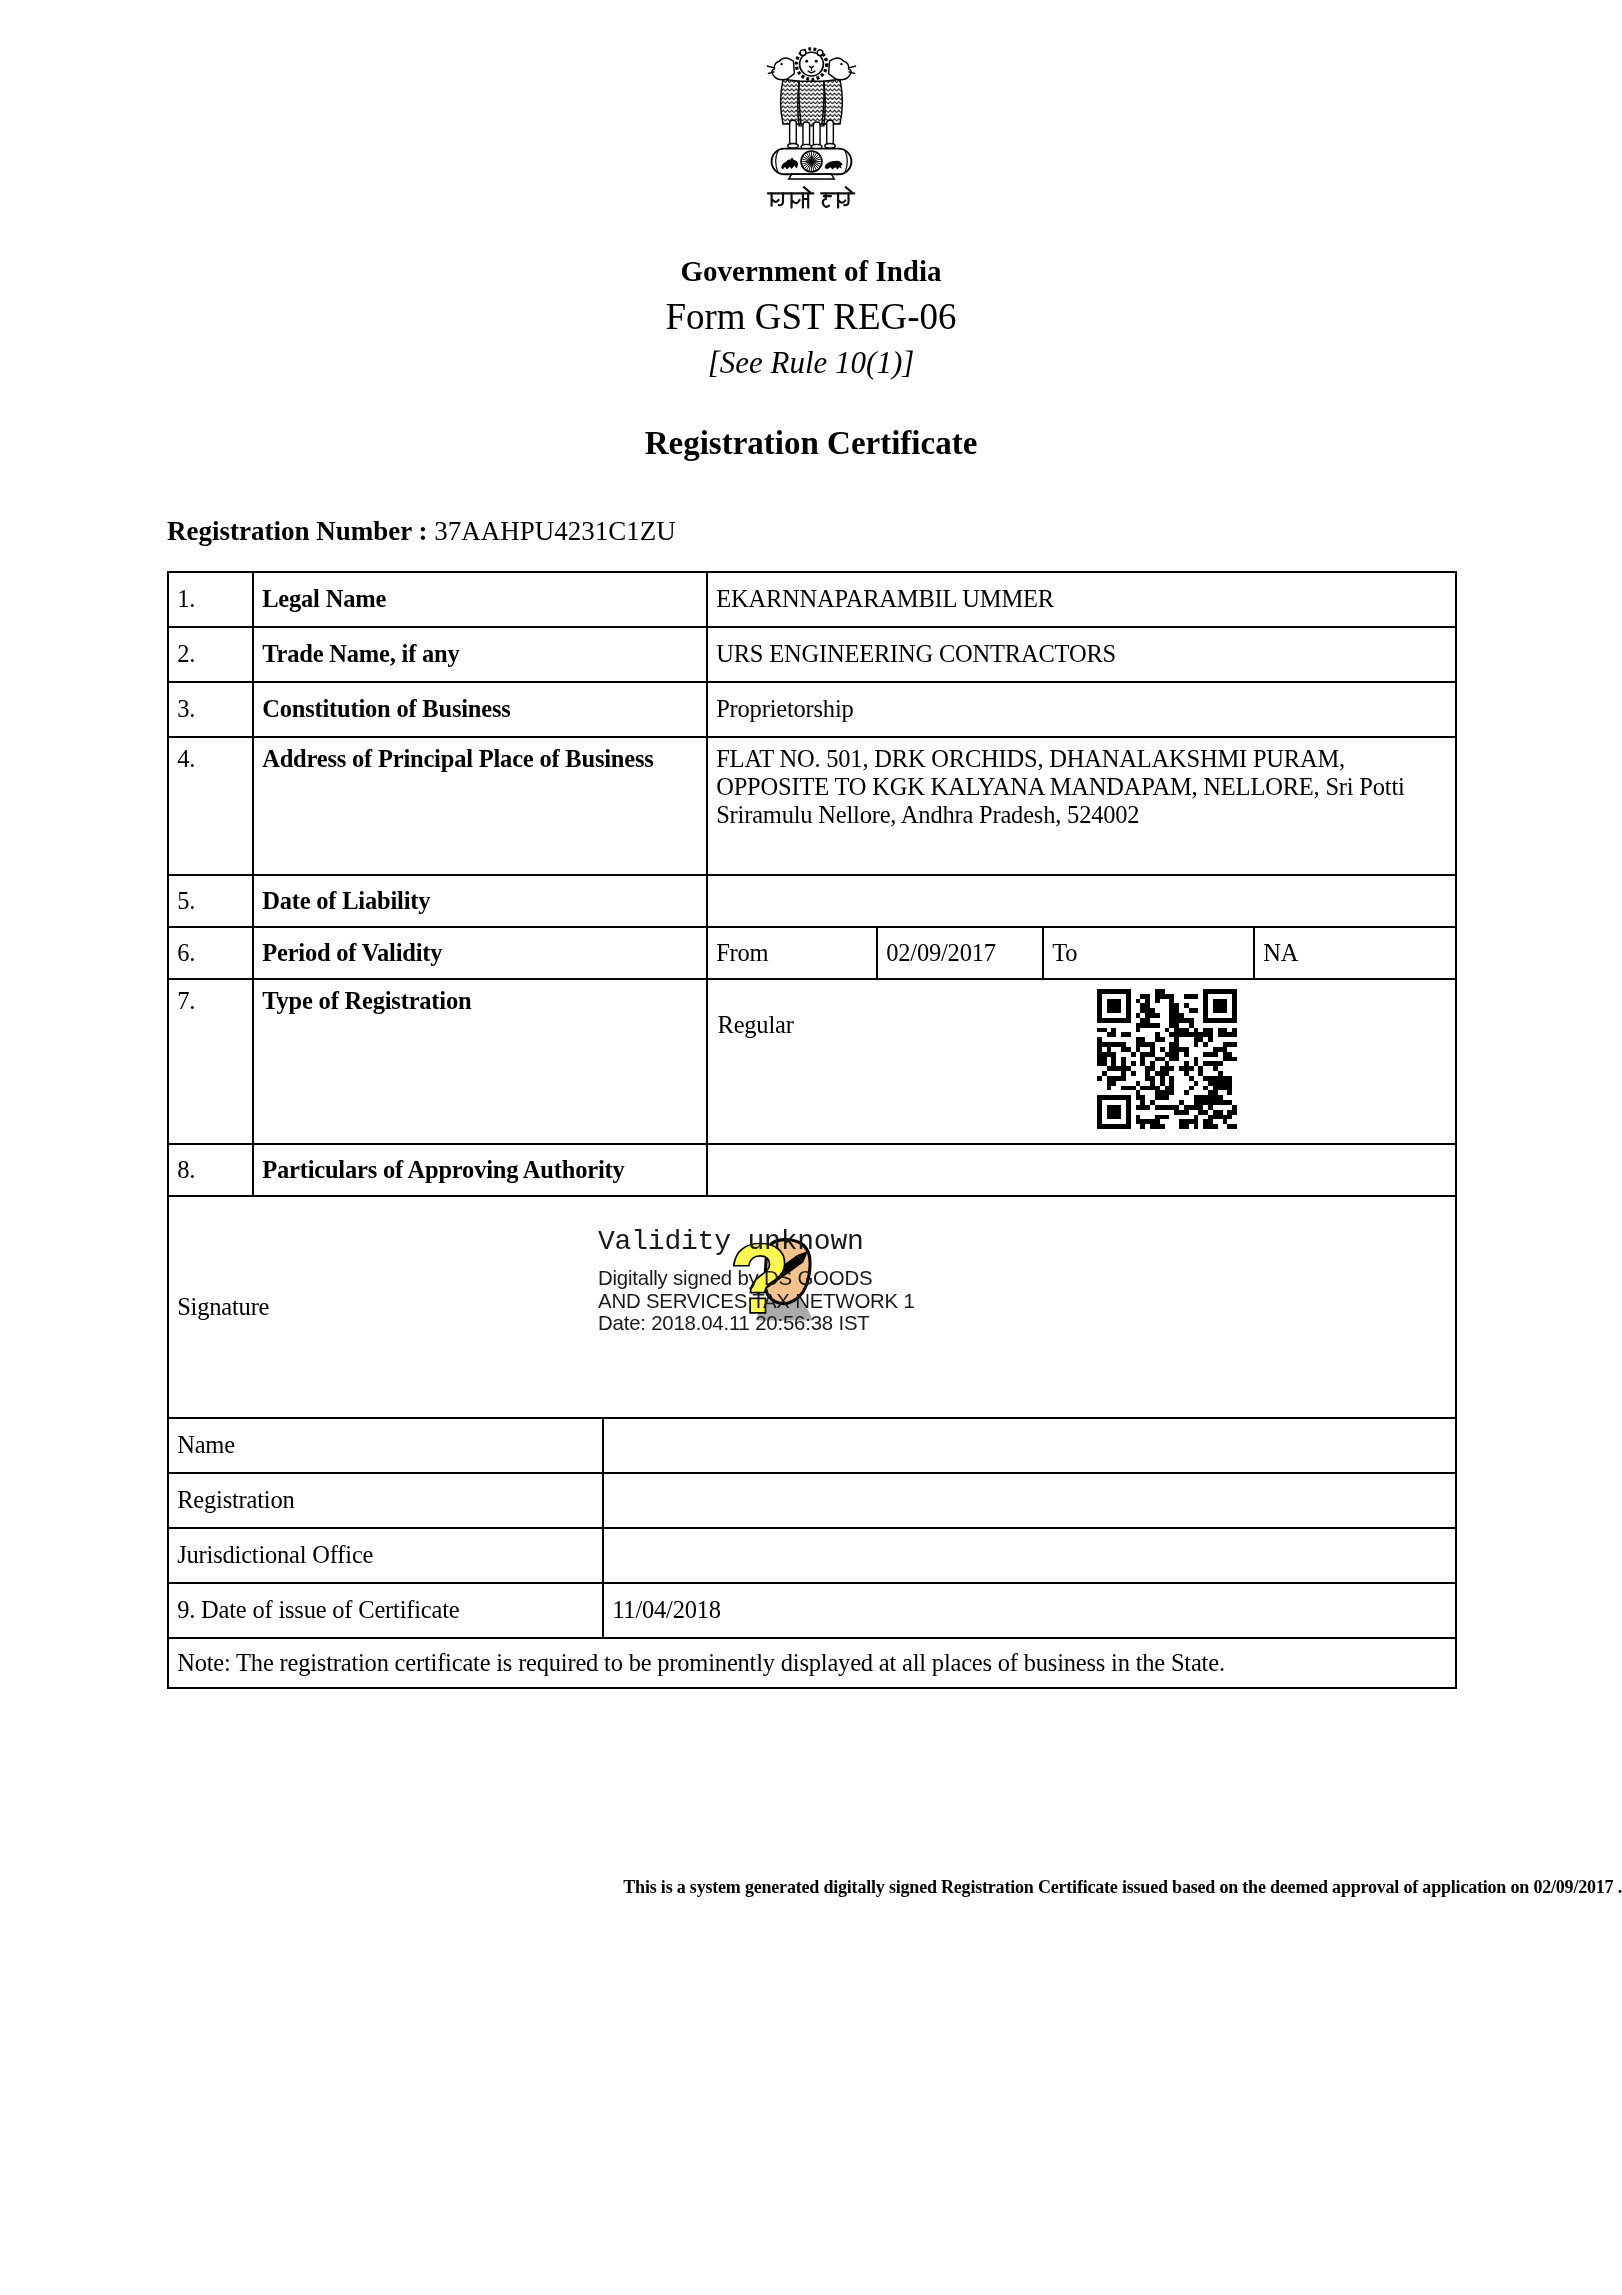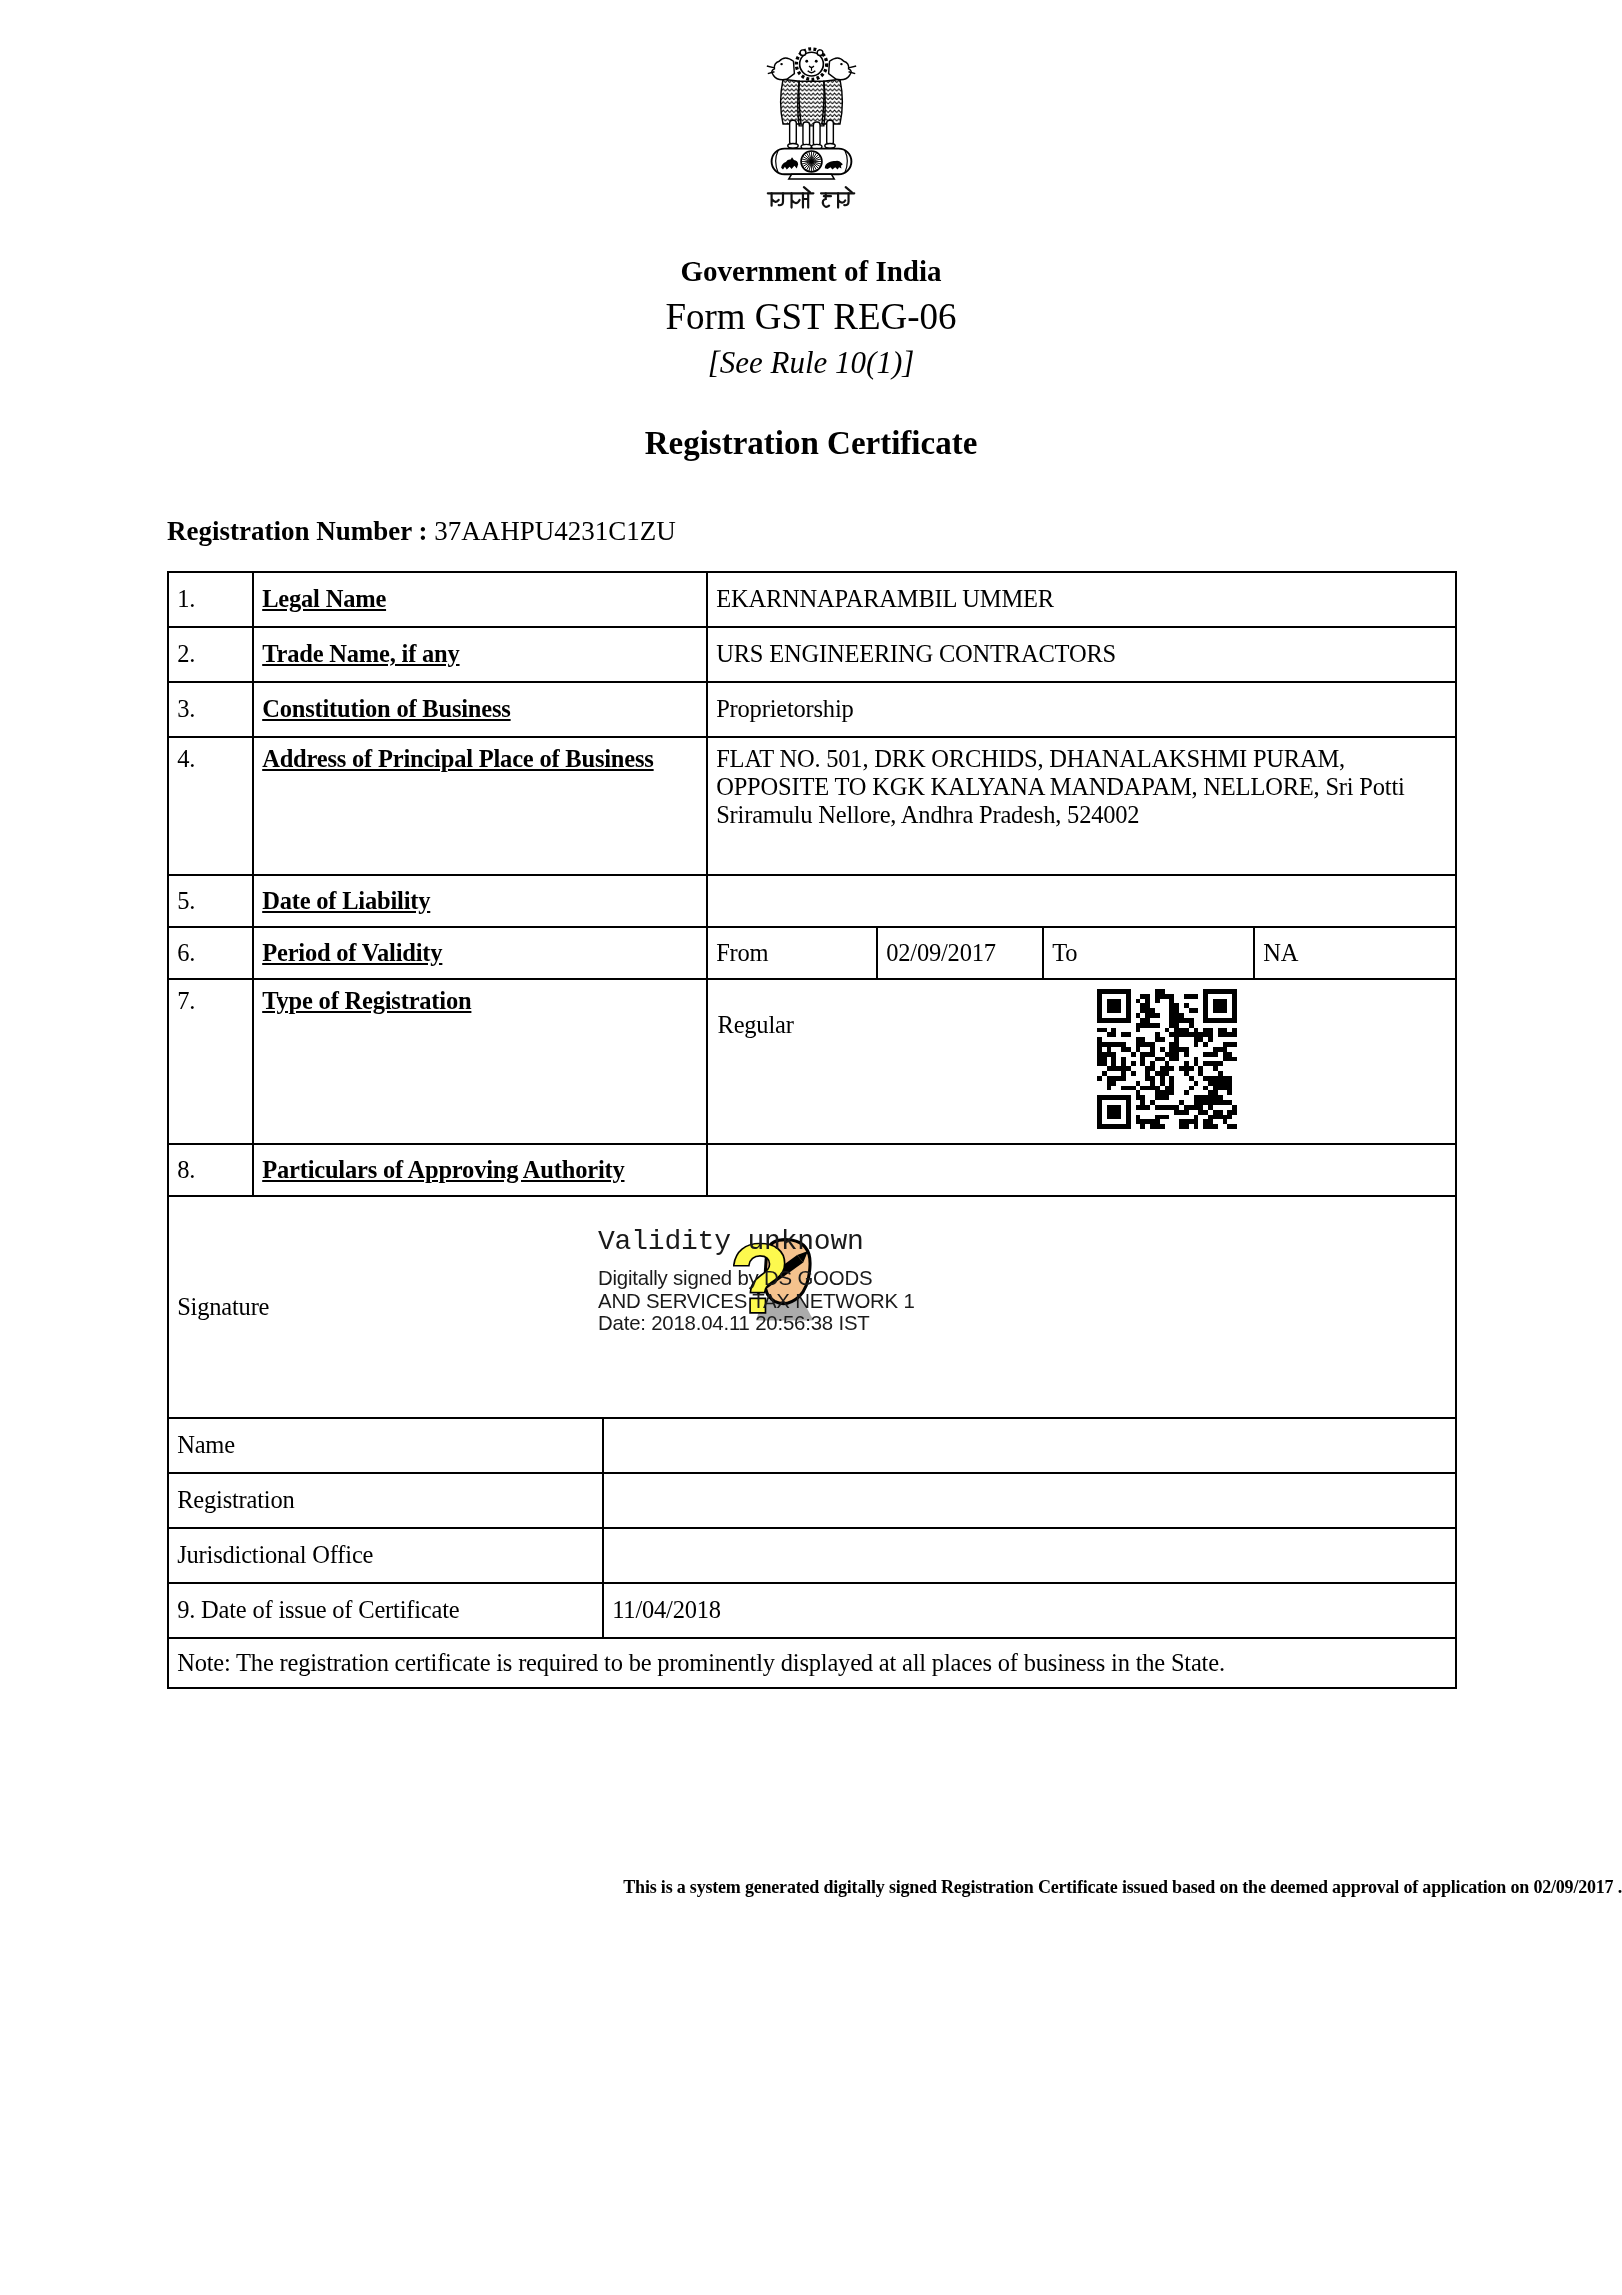--- a/index.html
+++ b/index.html
@@ -33,21 +33,21 @@
   table.cert td{
     border:2px solid #000;
     border-top-width:2.7px;
     border-bottom-width:2.7px;
     padding:2.7px 8.2px;
     vertical-align:middle;
     letter-spacing:-0.2px;
     overflow:hidden;
   }
   td.num{padding-left:17.7px;}
-  td.lbl{font-weight:bold;padding-left:9.5px;text-decoration:underline;}
+  td.lbl{font-weight:bold;padding-left:9.5px;}
   td.val{padding-left:8.2px;}
   tr.top td{vertical-align:top;padding-top:6.8px;}
   td.regcell{position:relative;}
   .regular-val{position:absolute;left:9.5px;top:31px;}
   .qr{position:absolute;left:389px;top:9.5px;}
   
   td.sigcell{position:relative;vertical-align:top;padding:19px 0 0 8.2px;font-weight:normal;}
   .stamp{position:absolute;left:429px;top:30px;width:436px;font-family:"Liberation Sans","DejaVu Sans",sans-serif;color:#1a1a1a;}
   .stamp-validity{position:relative;z-index:2;font-size:28px;line-height:1.1;font-family:Liberation Mono, monospace;}
   .stamp-lines{position:relative;z-index:2;margin-top:9.5px;font-size:20.4px;line-height:22.5px;}

